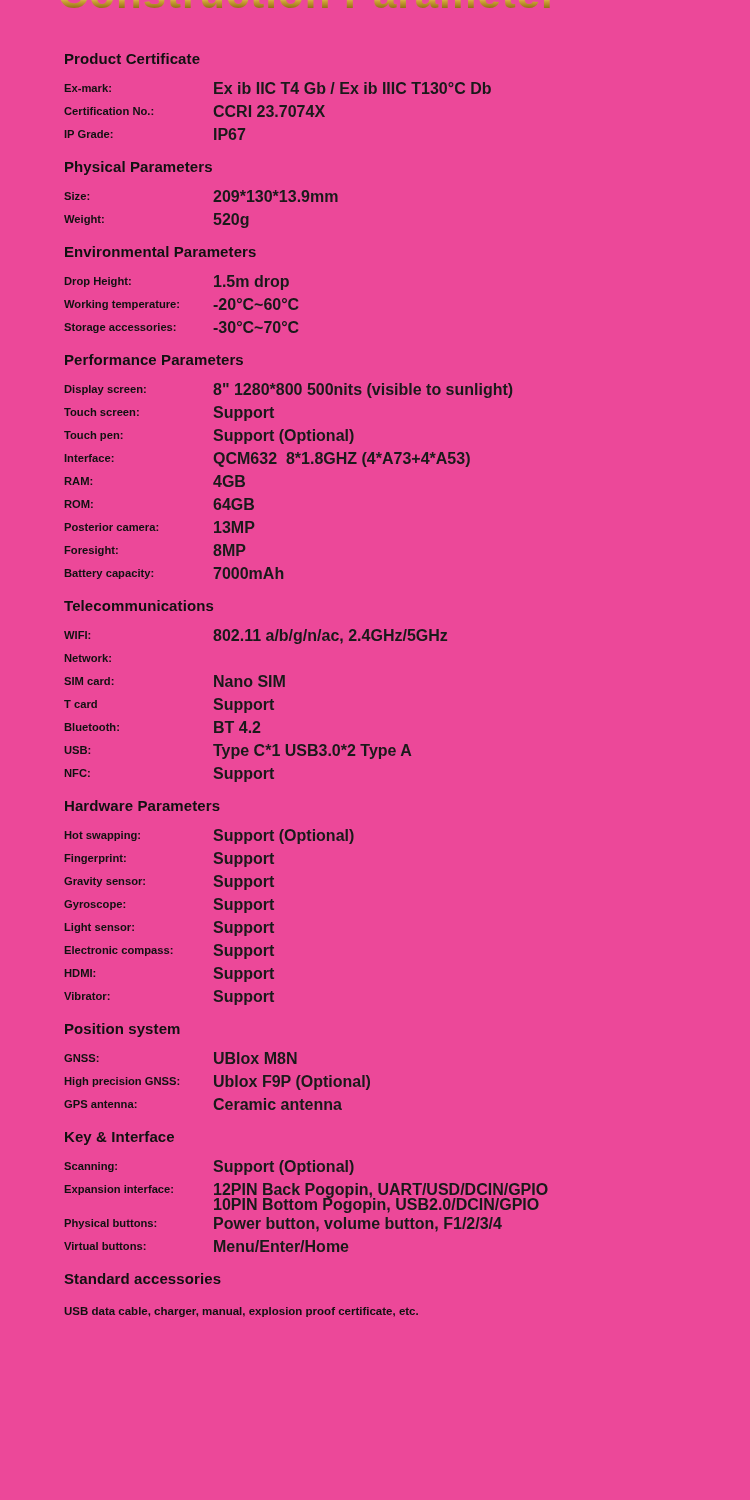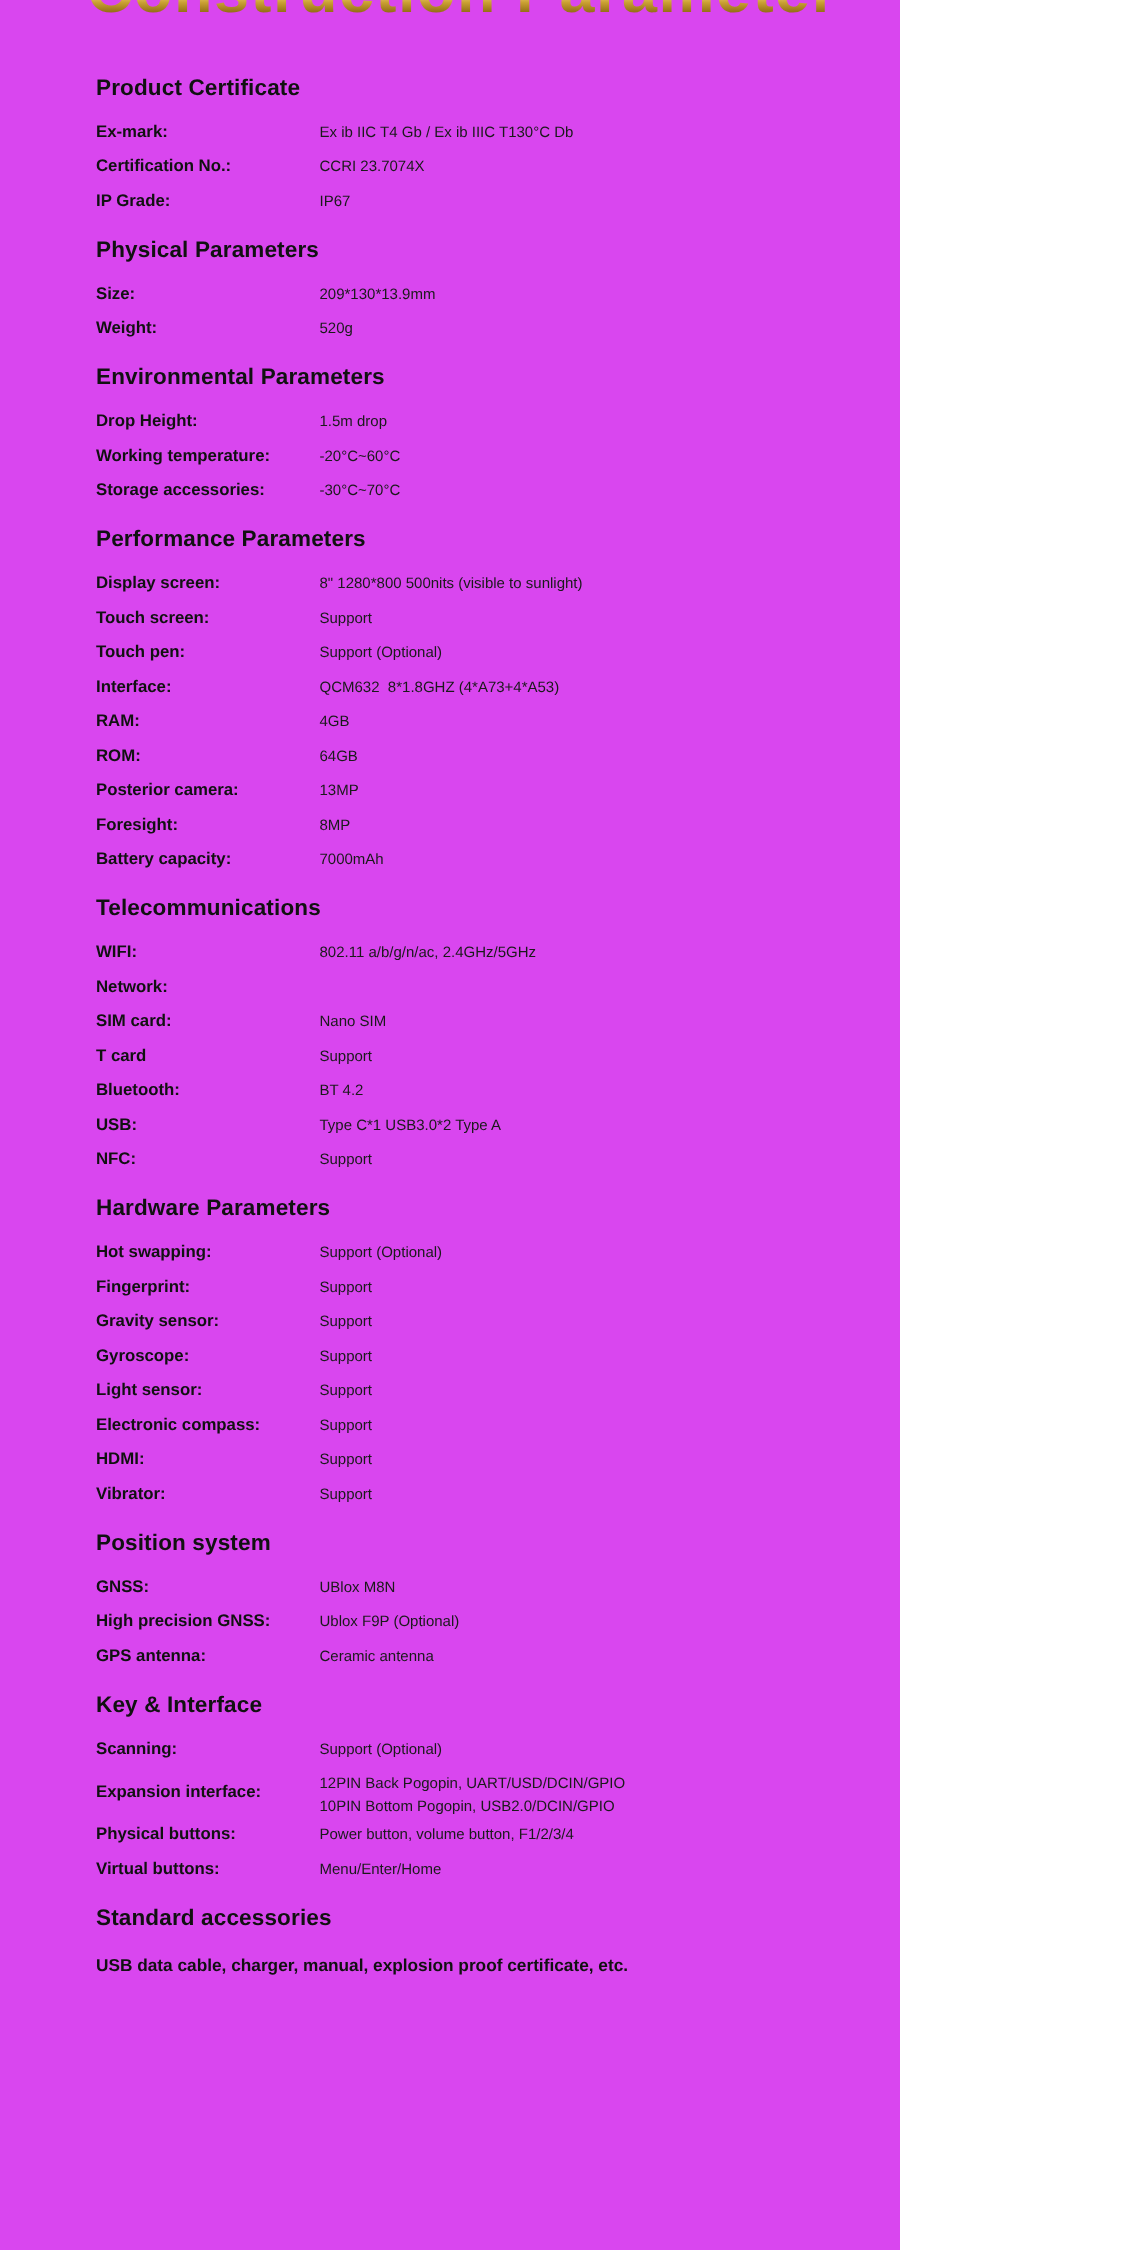--- a/index.html
+++ b/index.html
@@ -7,23 +7,23 @@
     margin: 0; padding: 0;
     width: 750px; height: 1500px;
     background: #ffffff;
     font-family: "Liberation Sans", sans-serif;
     color: #111111;
     overflow: hidden;
   }
 
   #page {
     position: relative;
-    width: 600px;
+    width: 750px;
     height: 1500px;
-    background: #d946ef;
+    background: #ec4899;
   }
 
   
   #banner {
     position: relative;
     height: 46px;
     overflow: hidden;
   }
   #banner-title {
     position: absolute;
@@ -77,36 +77,36 @@
     color: #111111;
     letter-spacing: .1px;
   }
 
   .rows {
     padding: 6px 0 8px 0;
   }
 
   .row {
     display: flex;
-    align-items: center;
+    align-items: flex-start;
     padding: 0 0 0 64px;
     min-height: 23px;
   }
   .row .label {
     width: 149px;
     flex: 0 0 auto;
     font-size: 11.2px;
     font-weight: bold;
     line-height: 23px;
     white-space: nowrap;
     color: #111111;
   }
   .row .value {
-    font-size: 10px;
-    font-weight: normal;
+    font-size: 16px;
+    font-weight: bold;
     line-height: 23px;
     color: #1a1a1a;
     white-space: pre;
   }
   .row.multiline .value {
     line-height: 15px;
     padding-top: 4px;
   }
   .row.multiline { min-height: 0; }
 

